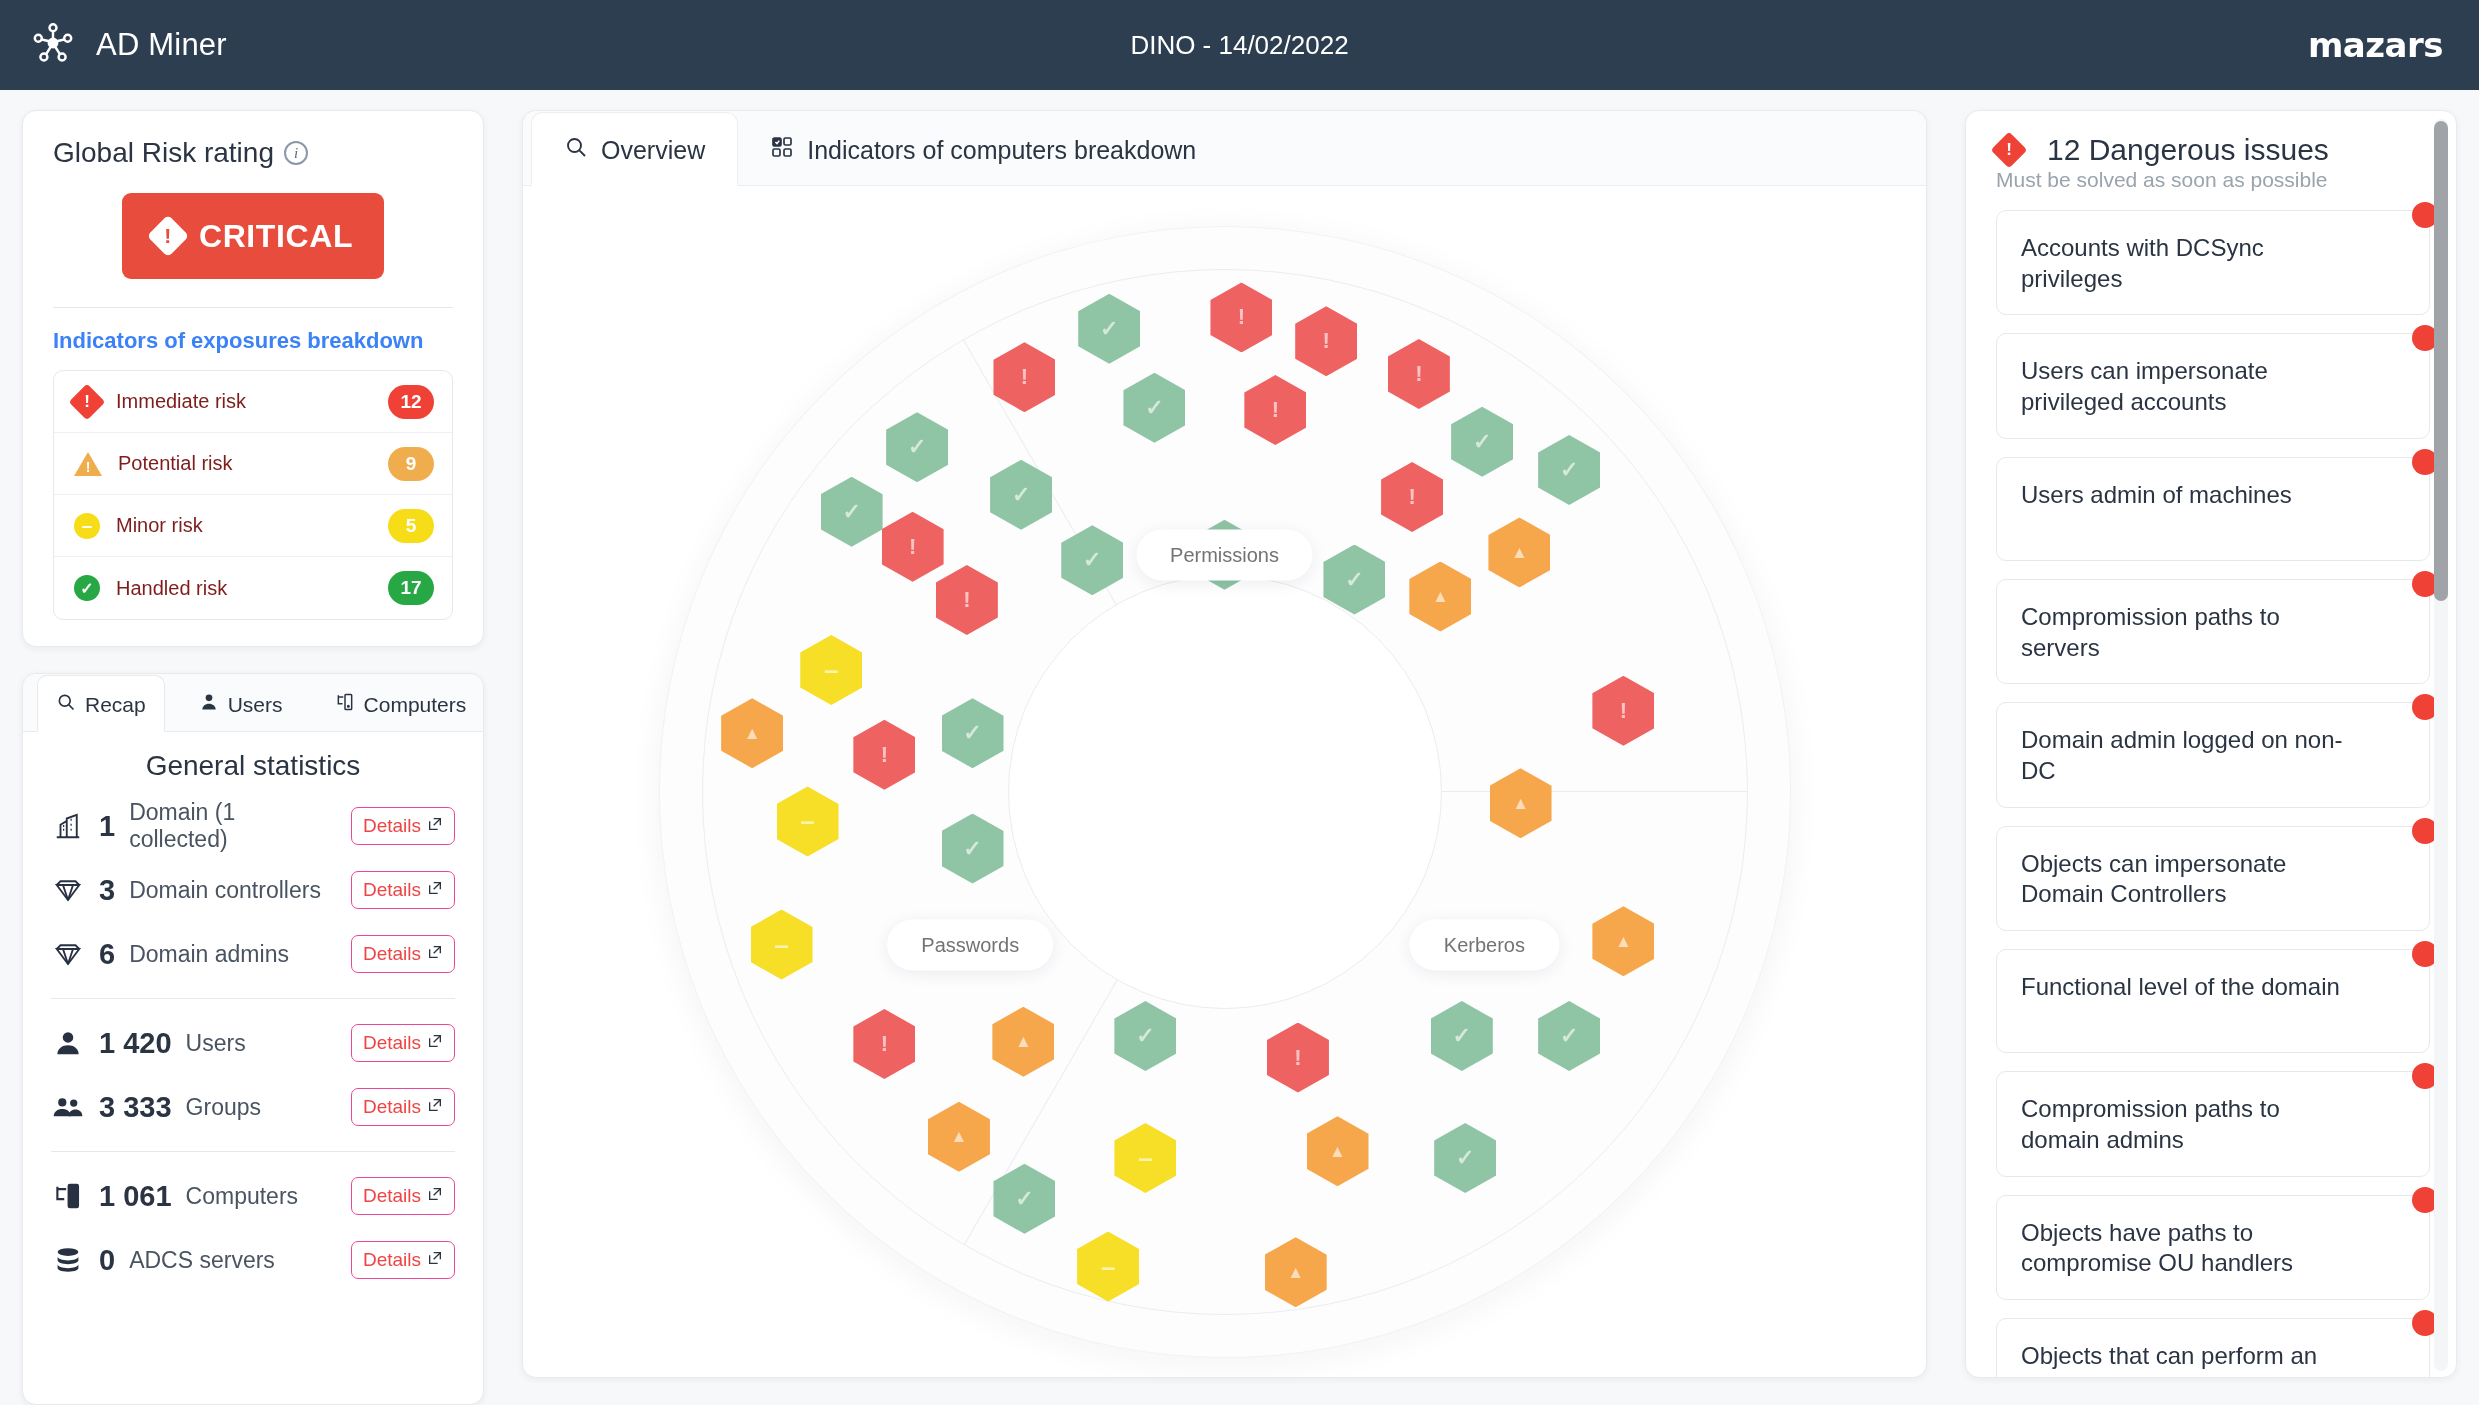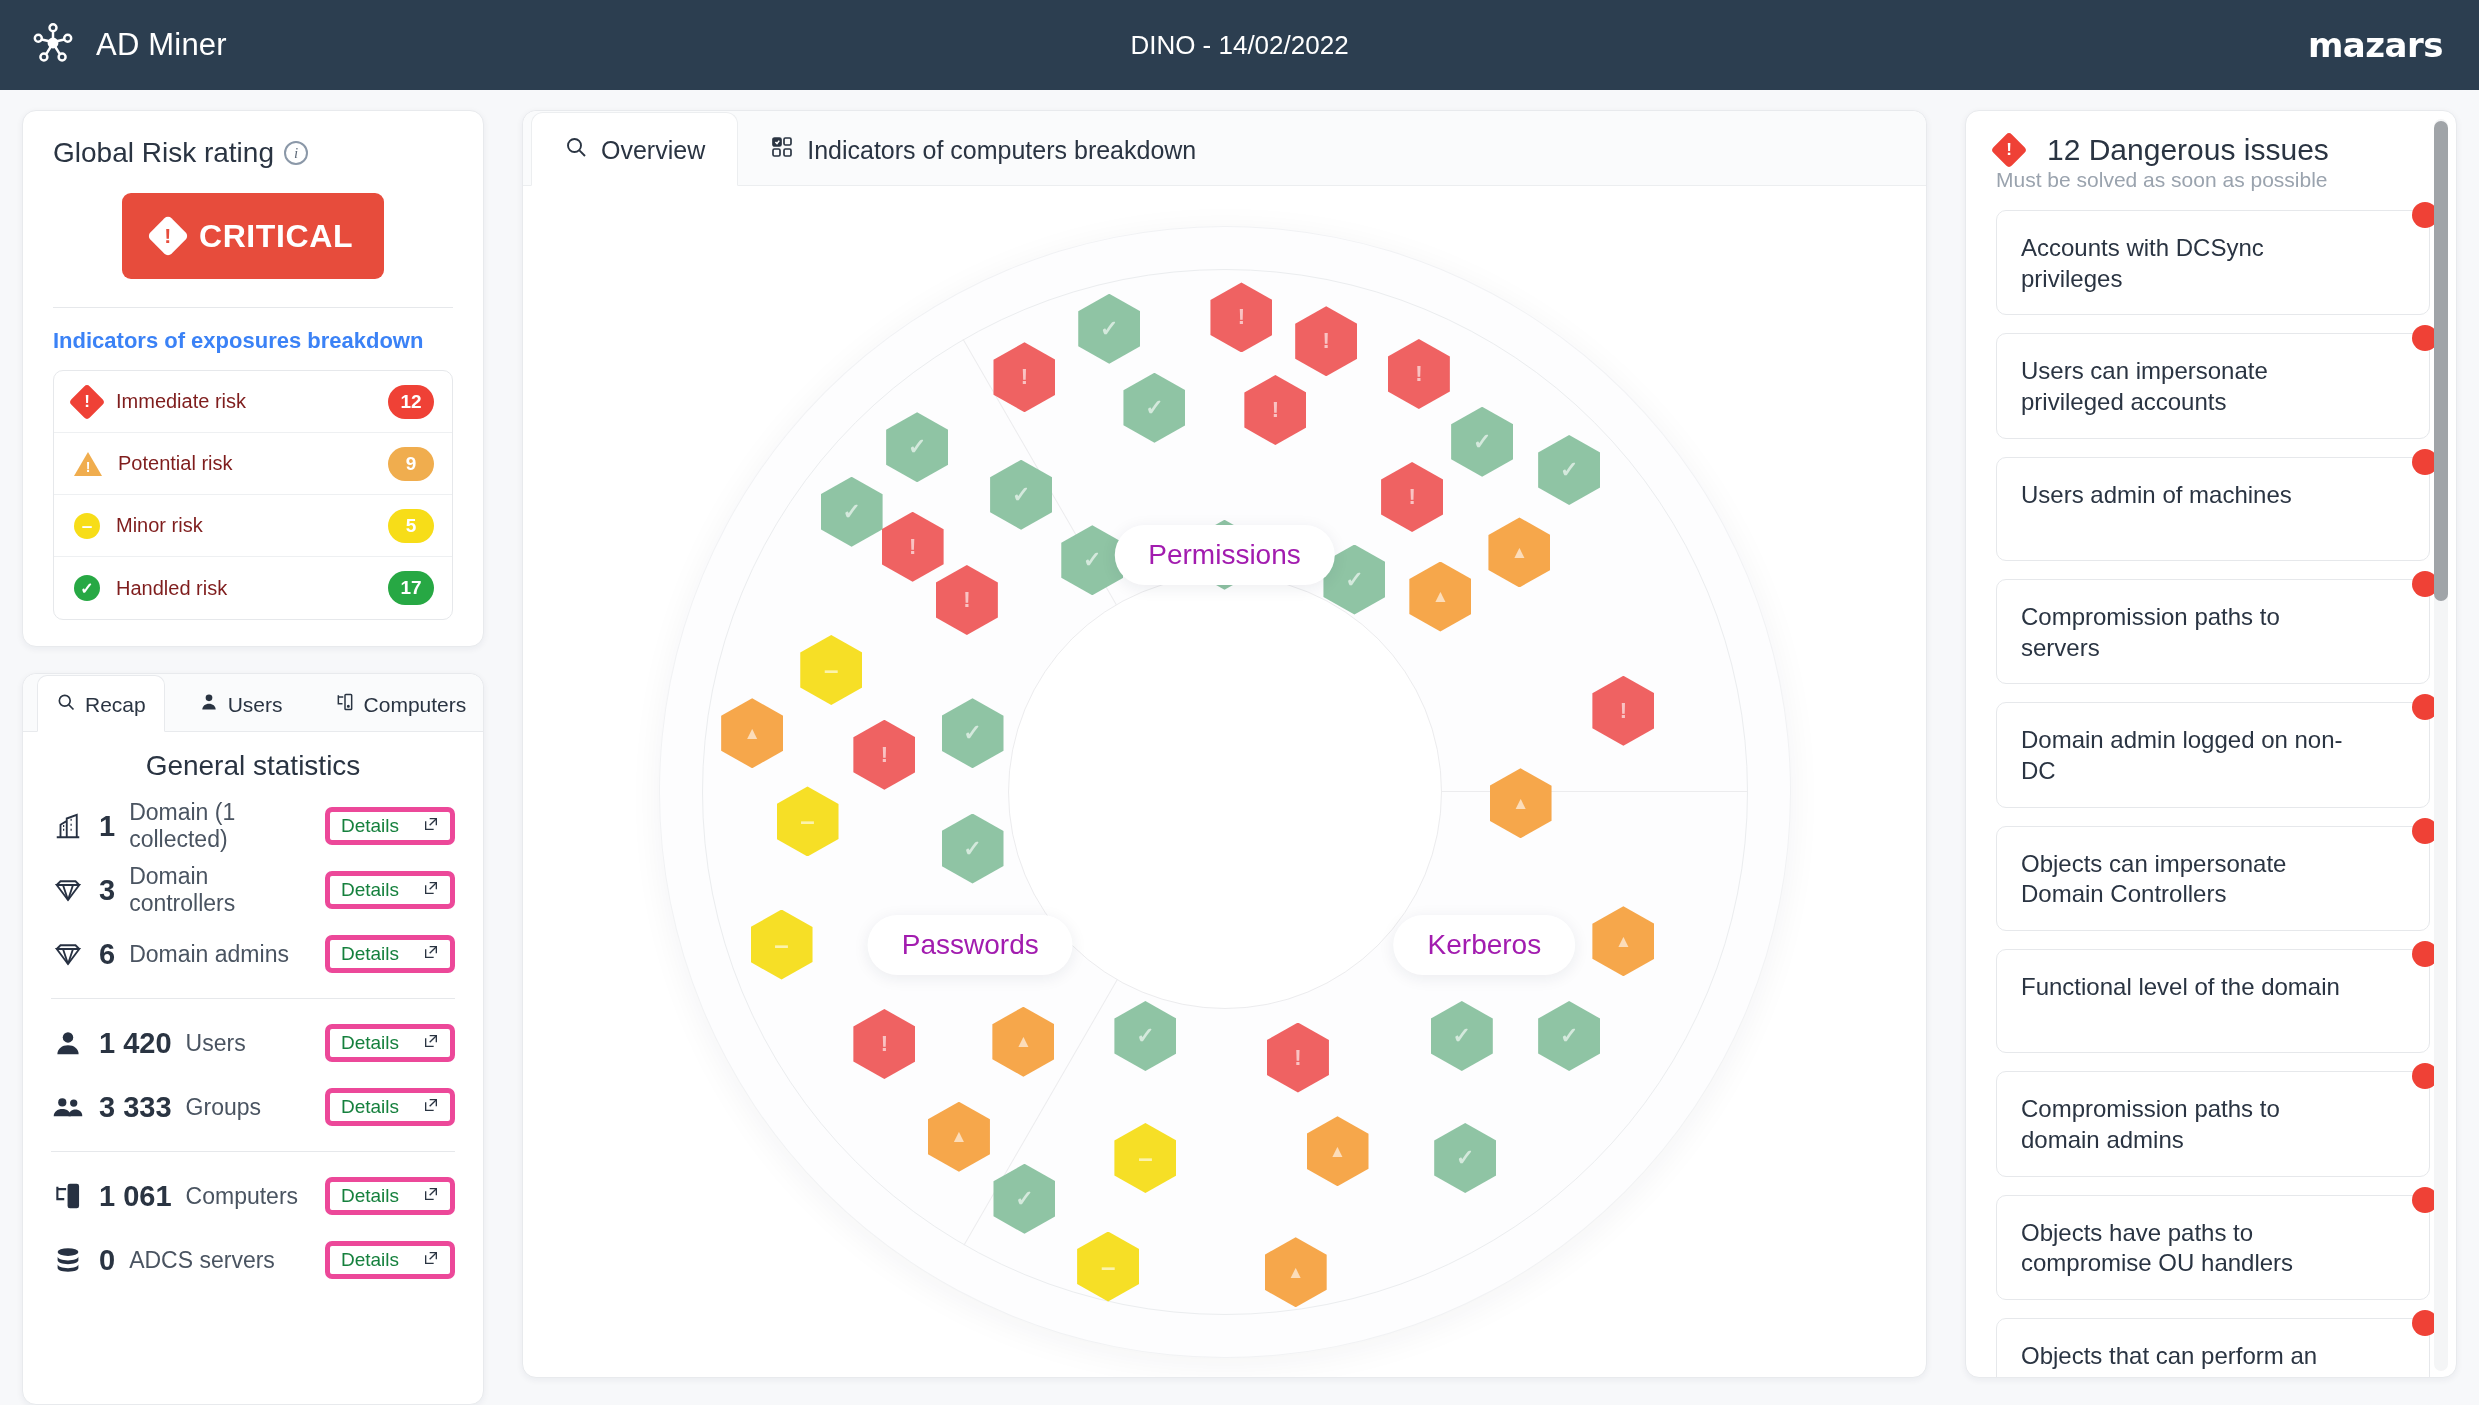--- a/index.html
+++ b/index.html
@@ -127,23 +127,23 @@
     border-radius: 10px 10px 0 0; position: relative; top: 1px;
   }
   .stab.active { background: #fff; border: 1px solid #e8eaed; border-bottom-color: #fff; }
   .stats-body { padding: 18px 28px 20px 28px; }
   .stats-head { text-align: center; font-size: 28px; color: #2a3442; margin-bottom: 12px; }
   .stat-row { display: flex; align-items: center; height: 64px; gap: 14px; }
   .stat-ico { width: 34px; flex: none; display: flex; justify-content: center; color:#273142; }
   .stat-num { font-size: 29px; font-weight: 700; color: #2a3442; }
   .stat-lbl { font-size: 23px; color: #4a5461; flex: 1; }
   .details-btn {
-    border: 5px solid #ec4899; border-radius: 7px; background: #fff;
-    height: 38px; padding: 0 11px; font-size: 19px; color: #15803d;
-    display: inline-flex; align-items: center; gap: 24px; cursor: pointer;
+    border: 1px solid #ec4899; border-radius: 7px; background: #fff;
+    height: 38px; padding: 0 11px; font-size: 19px; color: #ef4444;
+    display: inline-flex; align-items: center; gap: 6px; cursor: pointer;
   }
   .stat-div { border-top: 1px solid #e6e8eb; margin: 12px 0; }
 
   
   .mid-card { height: 1268px; position: relative; overflow: hidden; }
   .tabs { display: flex; padding: 0 8px; background: #fafbfc;
           border-bottom: 1px solid #eceef0; border-radius: 14px 14px 0 0; }
   .tab {
     display: flex; align-items: center; gap: 13px;
     padding: 22px 32px 20px 32px; font-size: 25px; color: #2a3442;
@@ -160,21 +160,21 @@
     background: #fdfdfe;
     box-shadow: 0 0 0 1px #f1f2f4, 0 6px 34px rgba(30,40,60,.055);
   }
   .ring-mid { position: absolute; inset: 42px; border-radius: 50%; border: 1px solid #ebedef; }
   .ring-in  { position: absolute; inset: 348px; border-radius: 50%; border: 1px solid #ececee; background:#fff; }
   .spoke { position: absolute; left: 50%; top: 50%; width: 1px; height: 523px;
            background: #ececee; transform-origin: 0 0; }
   .seclabel {
     position: absolute; transform: translate(-50%,-50%);
     background: #fff; border-radius: 34px;
-    padding: 14px 34px; font-size: 28px; color: #a21caf;
+    padding: 14px 34px; font-size: 20px; color: #737373;
     box-shadow: 0 3px 16px rgba(30,40,60,.08);
     white-space: nowrap;
   }
   .hex {
     position: absolute; width: 62px; height: 70px;
     transform: translate(-50%,-50%);
     clip-path: polygon(50% 0%, 100% 25%, 100% 75%, 50% 100%, 0% 75%, 0% 25%);
     display: flex; align-items: center; justify-content: center;
     cursor: pointer;
   }

